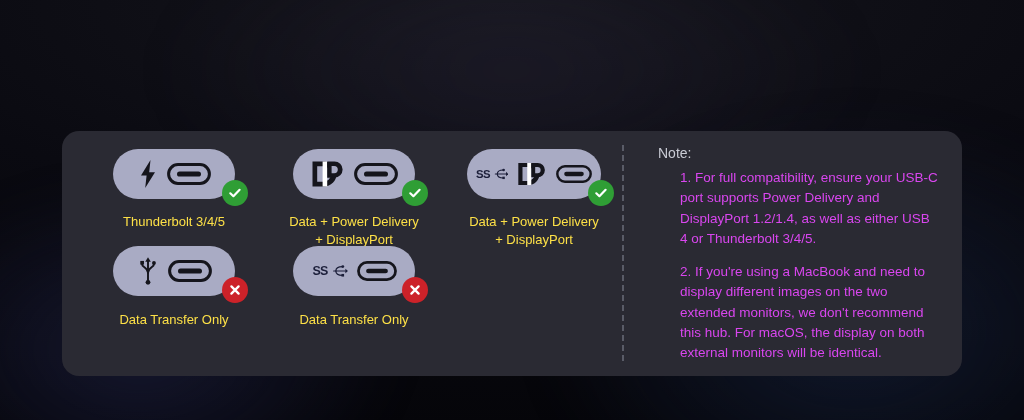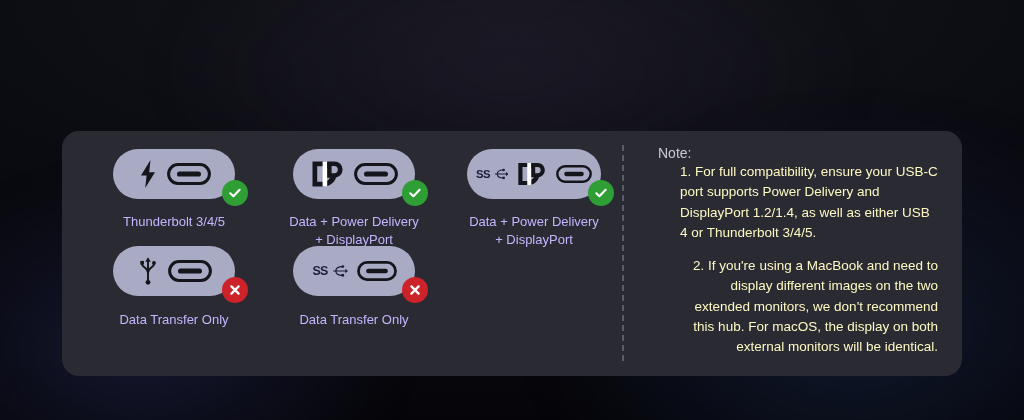--- a/index.html
+++ b/index.html
@@ -141,41 +141,41 @@
     display: flex;
     align-items: center;
     justify-content: center;
   }
   .status.ok  { background: #2f9e35; }
   .status.bad { background: #cc2229; }
 
   .cell-label {
     margin-top: 14px;
     font-size: 13px;
-    color: #c4b5fd;
+    color: #fde047;
     text-align: center;
     line-height: 1.35;
     white-space: pre-line;
   }
   .row2 .cell-label { margin-top: 15px; text-align: center; }
 
   
   .note-title {
     font-size: 14px;
     color: #c9cbd4;
-    margin-bottom: 1px;
+    margin-bottom: 7px;
   }
   .note-item {
     font-size: 13.5px;
     line-height: 1.5;
-    color: #fef9c3;
+    color: #d946ef;
     padding-left: 22px;
     text-indent: 0;
   }
-  .note-item + .note-item { margin-top: 13px; text-align: right; }
+  .note-item + .note-item { margin-top: 13px; }
 
   svg { display: block; }
 </style>
 </head>
 <body>
 
 <div class="wrap">
 
   <div class="bg-base"></div>
   <div class="glow-a"></div>

